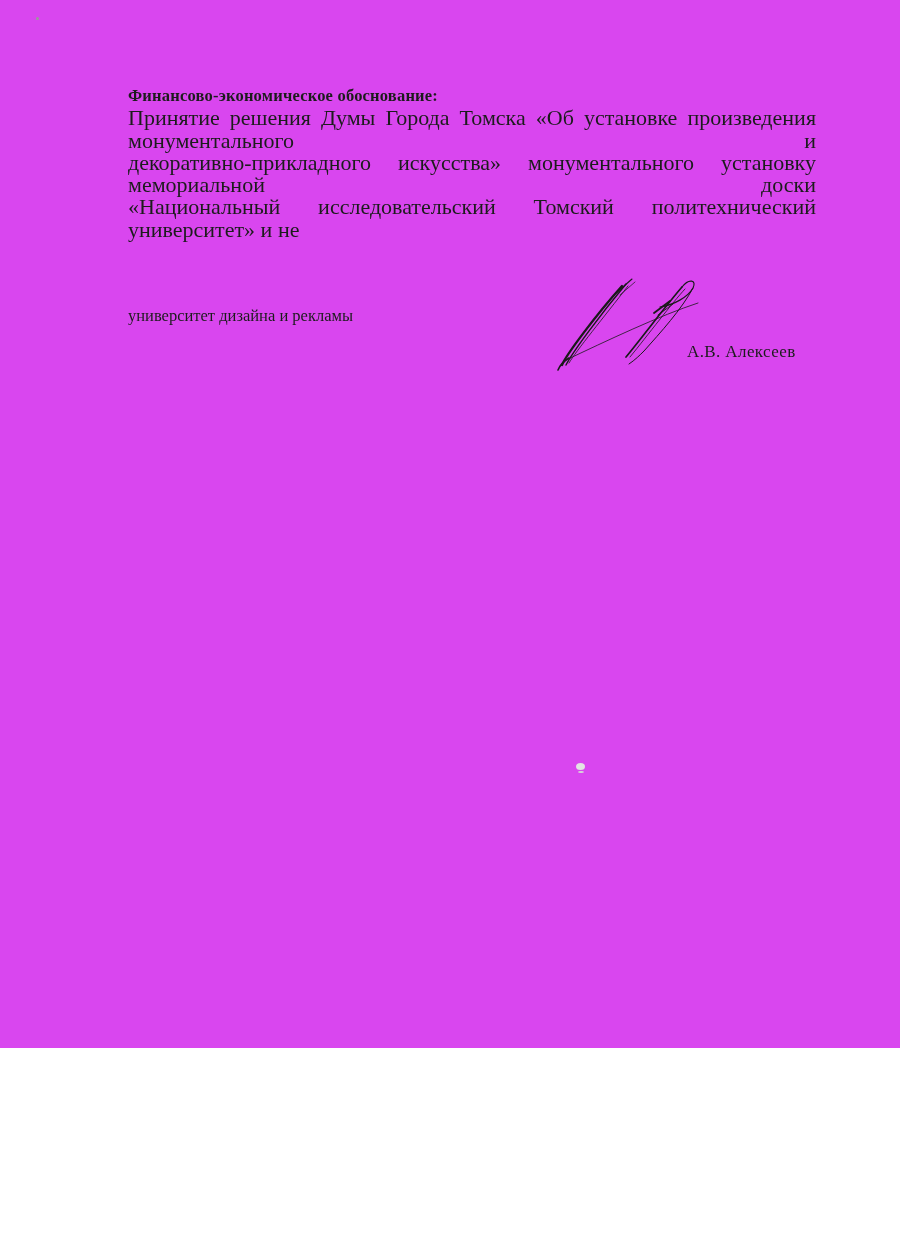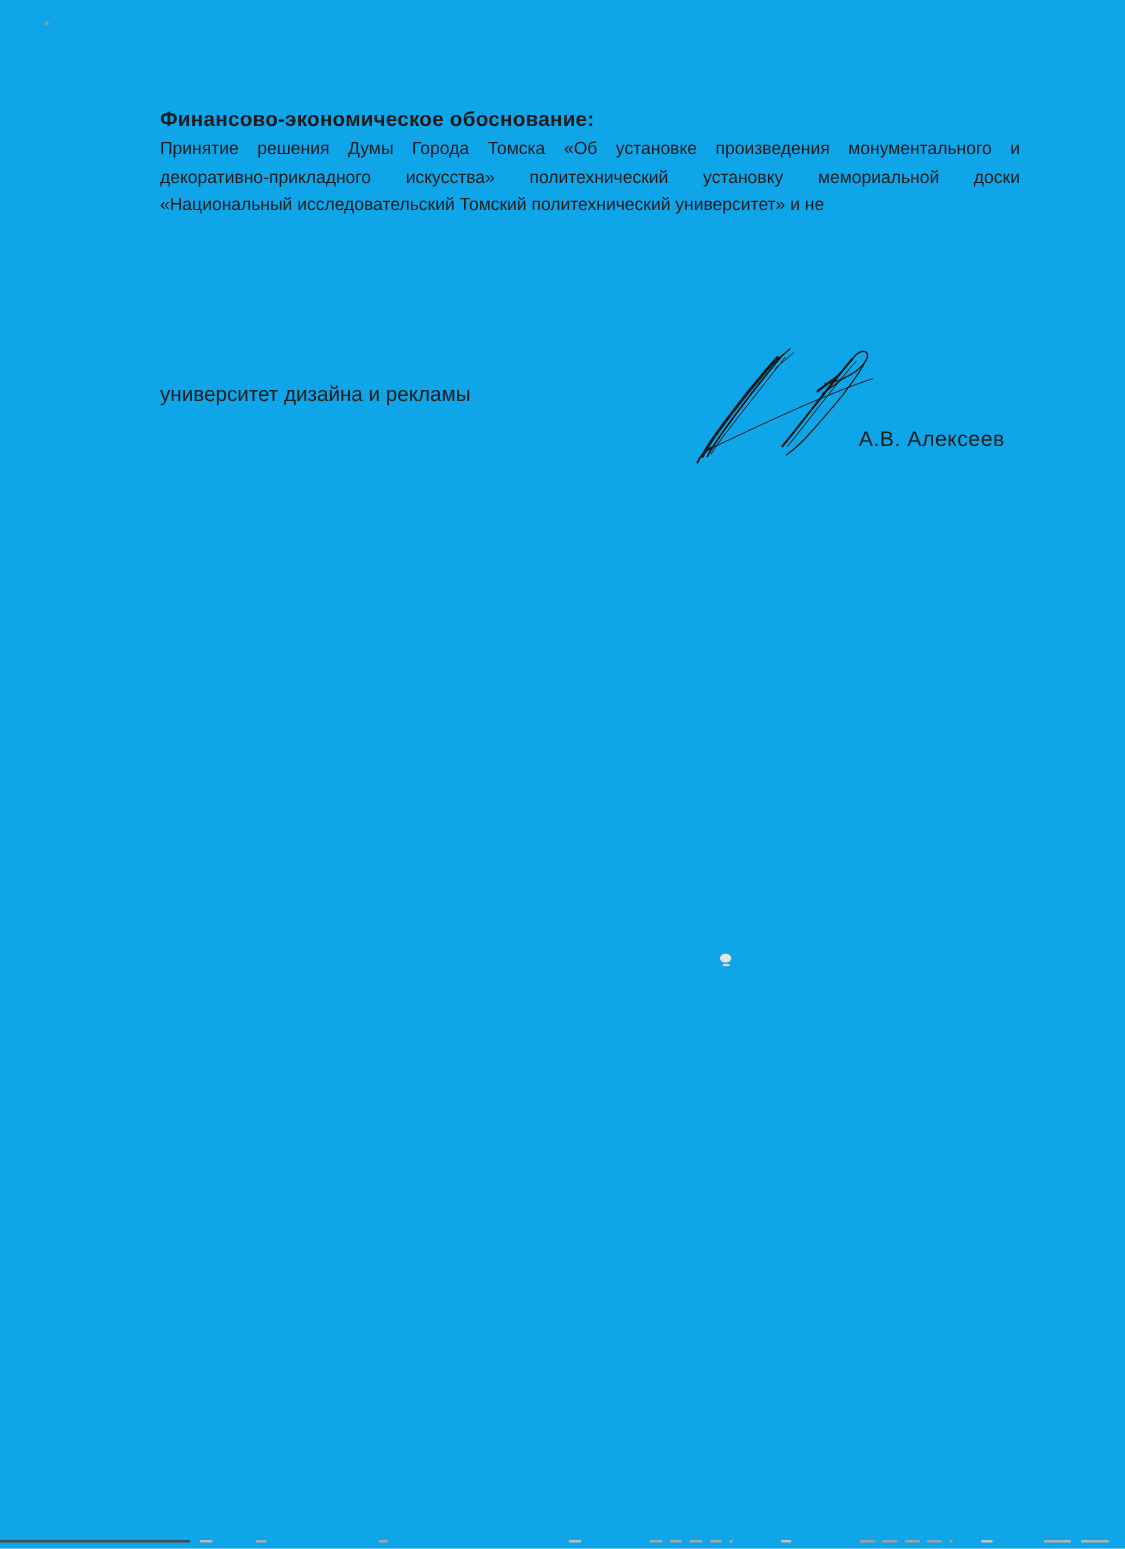--- a/index.html
+++ b/index.html
@@ -1,23 +1,23 @@
 <!DOCTYPE html>
 <html><head>
 <meta charset="utf-8">
 <style>
   * { margin: 0; padding: 0; box-sizing: border-box; }
   html, body { background: #ffffff; }
   .page {
     position: relative;
     width: 900px;
-    height: 1239px;
-    background: #0ea5e9;
+    height: 1048px;
+    background: #d946ef;
     overflow: hidden;
-    font-family: Liberation Sans, sans-serif;
+    font-family: Liberation Serif, serif;
     color: #1c1c1c;
   }
   
   .speck { position: absolute; border-radius: 50%; }
   .speck-top { left: 36px; top: 17px; width: 3px; height: 3px; background: #9a9a9a; }
   .speck-mid { left: 576px; top: 763px; width: 9px; height: 7px; background: #e3e3e3; }
   .speck-mid2 { left: 578px; top: 771px; width: 6px; height: 2px; background: #d7d7d7; }
 
   
   .doc {
@@ -26,21 +26,21 @@
     top: 85px;
     width: 688px;
   }
   .heading {
     font-weight: bold;
     font-size: 16.5px;
     line-height: 22.3px;
     letter-spacing: 0.2px;
   }
   .para-line {
-    font-size: 14px;
+    font-size: 22px;
     line-height: 22.3px;
     text-align: justify;
     text-align-last: justify;
     white-space: normal;
   }
   .para-line:last-child { text-align-last: left; }
 
   
   .sig-title {
     position: absolute;
@@ -87,21 +87,21 @@
 <div class="page">
 
   <div class="speck speck-top"></div>
   <div class="speck speck-mid"></div>
   <div class="speck speck-mid2"></div>
 
   <div class="doc">
     <div class="heading">Финансово-экономическое обоснование:</div>
     <div class="para">
         <div class="para-line">Принятие решения Думы Города Томска «Об установке  произведения монументального и</div>
-        <div class="para-line">декоративно-прикладного искусства» политехнический установку мемориальной доски</div>
+        <div class="para-line">декоративно-прикладного искусства» монументального установку мемориальной доски</div>
         <div class="para-line">«Национальный исследовательский Томский политехнический университет» и не</div>
       </div>
   </div>
 
   <div class="sig-title">
     <div>университет дизайна и рекламы</div>
   </div>
 
   <svg class="signature-svg" viewBox="0 0 150 95" fill="none" stroke="#1a1a1a" stroke-linecap="round">
 

